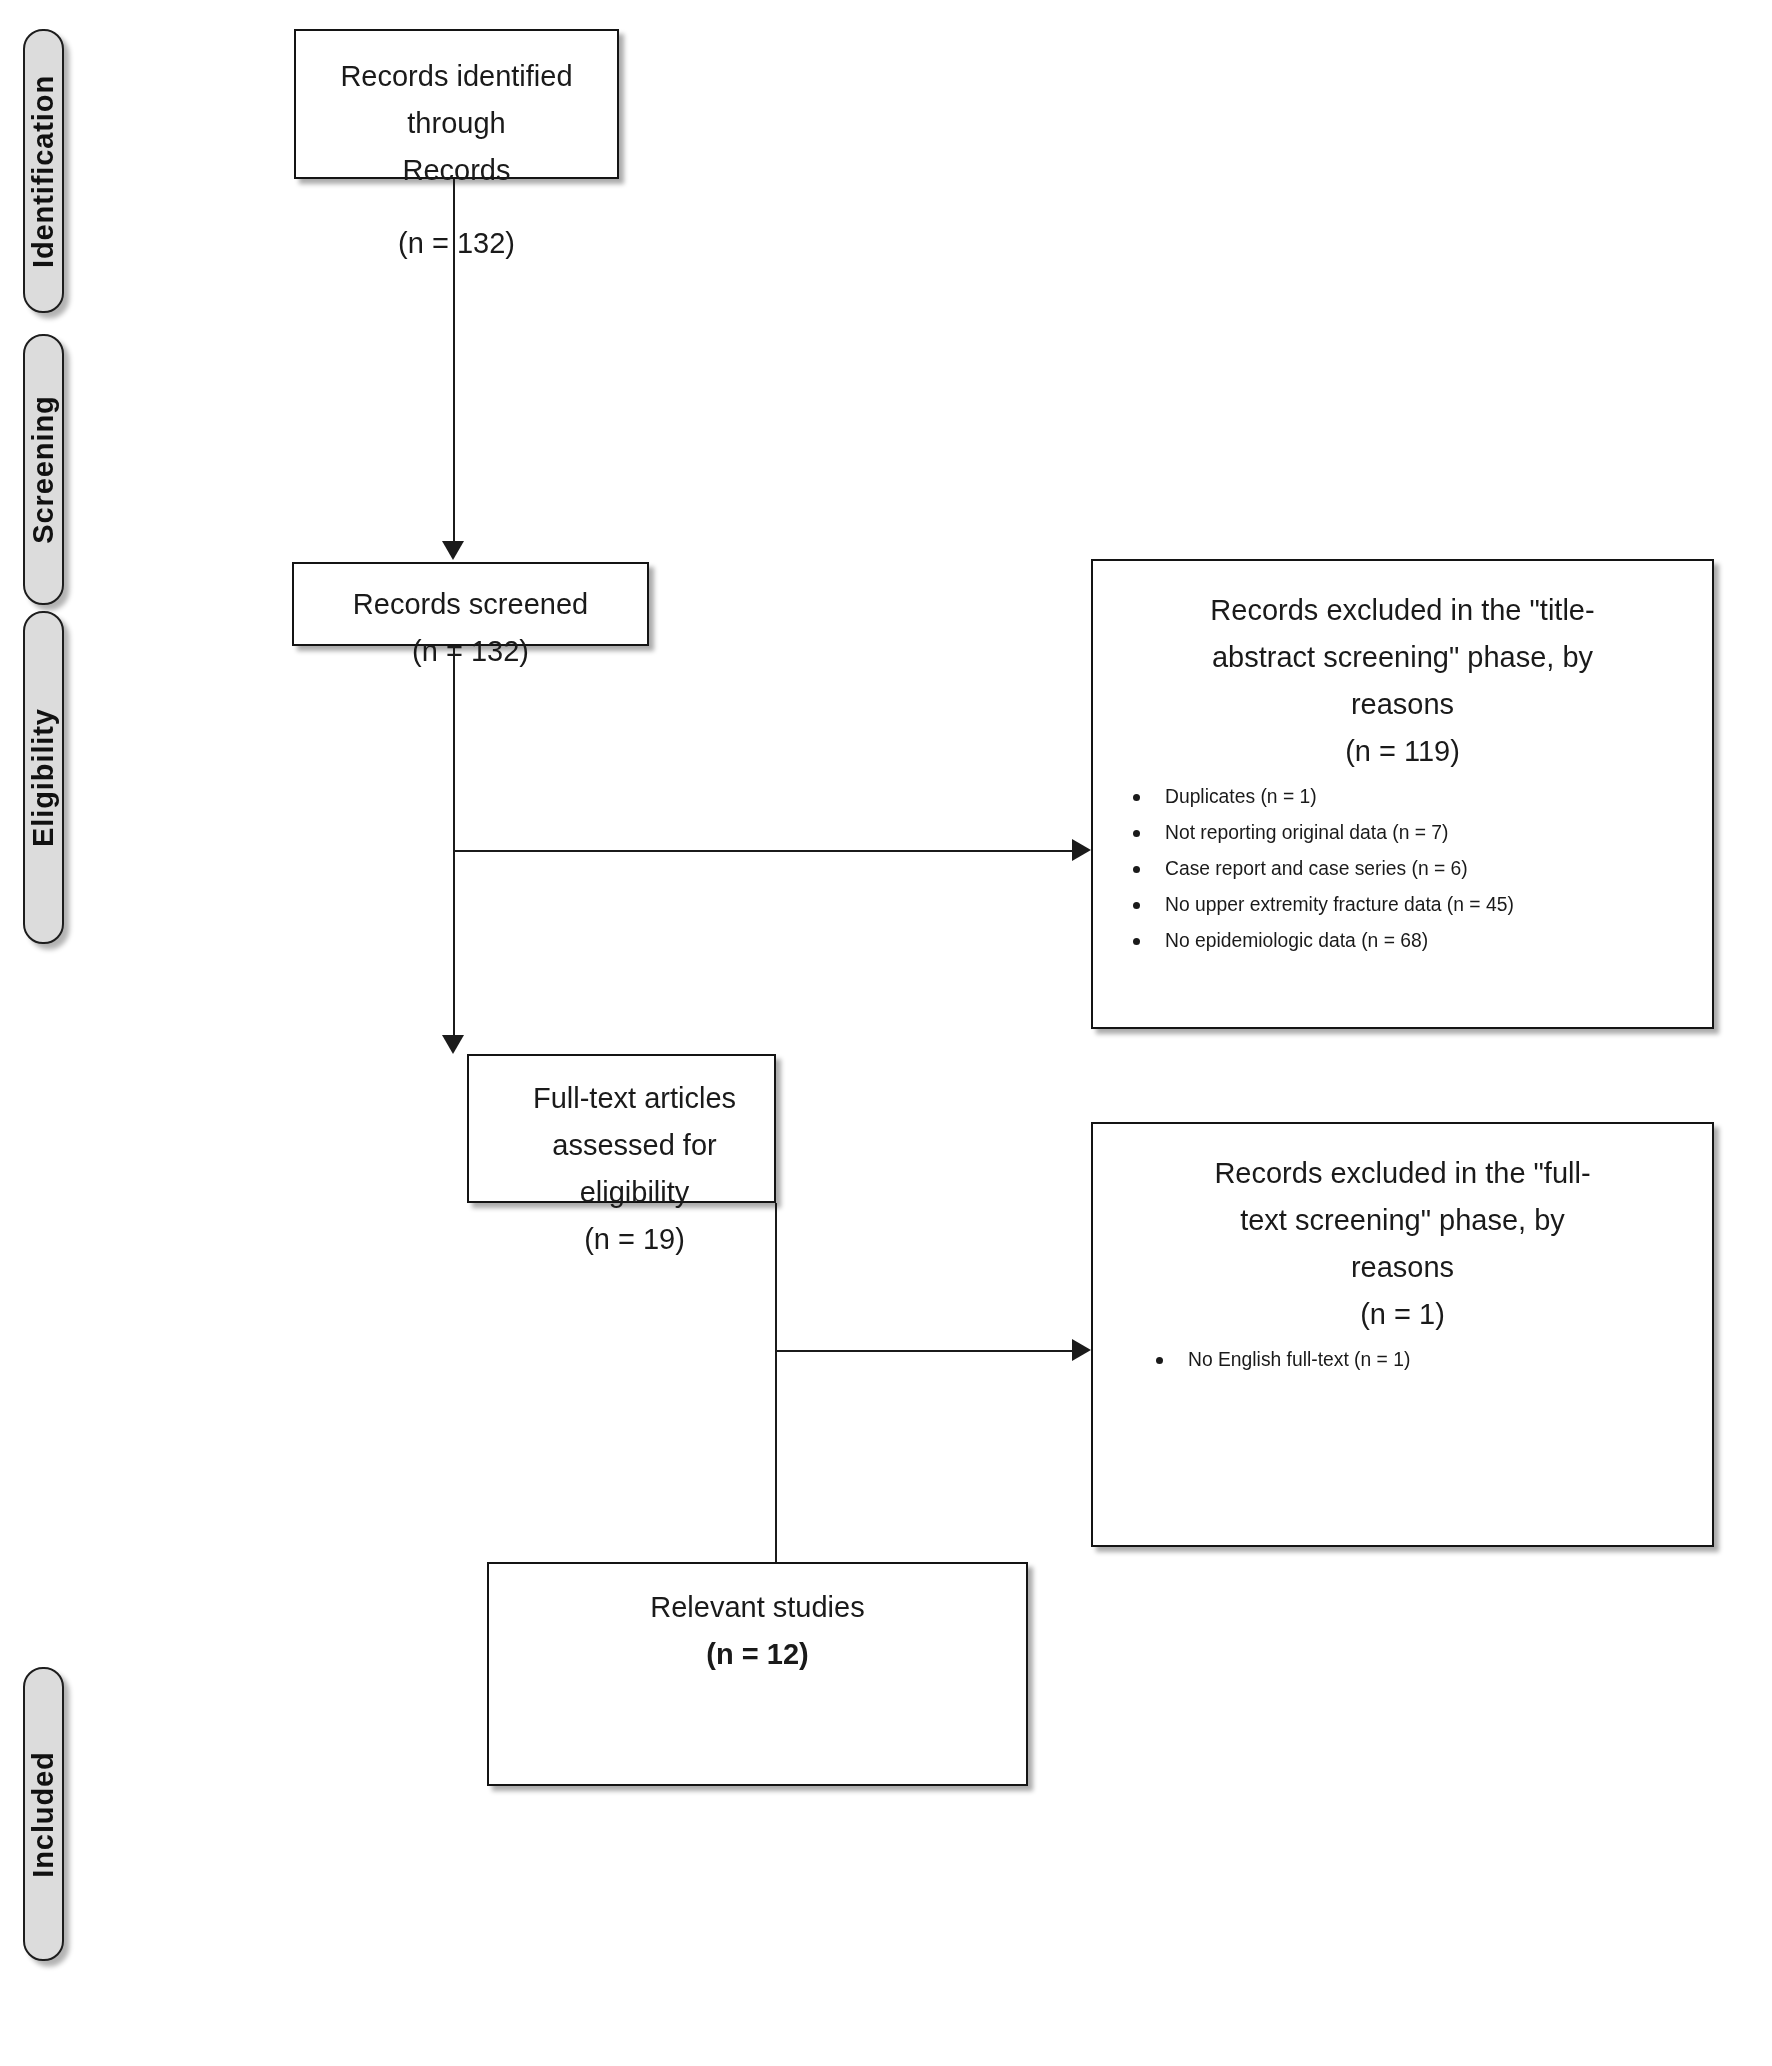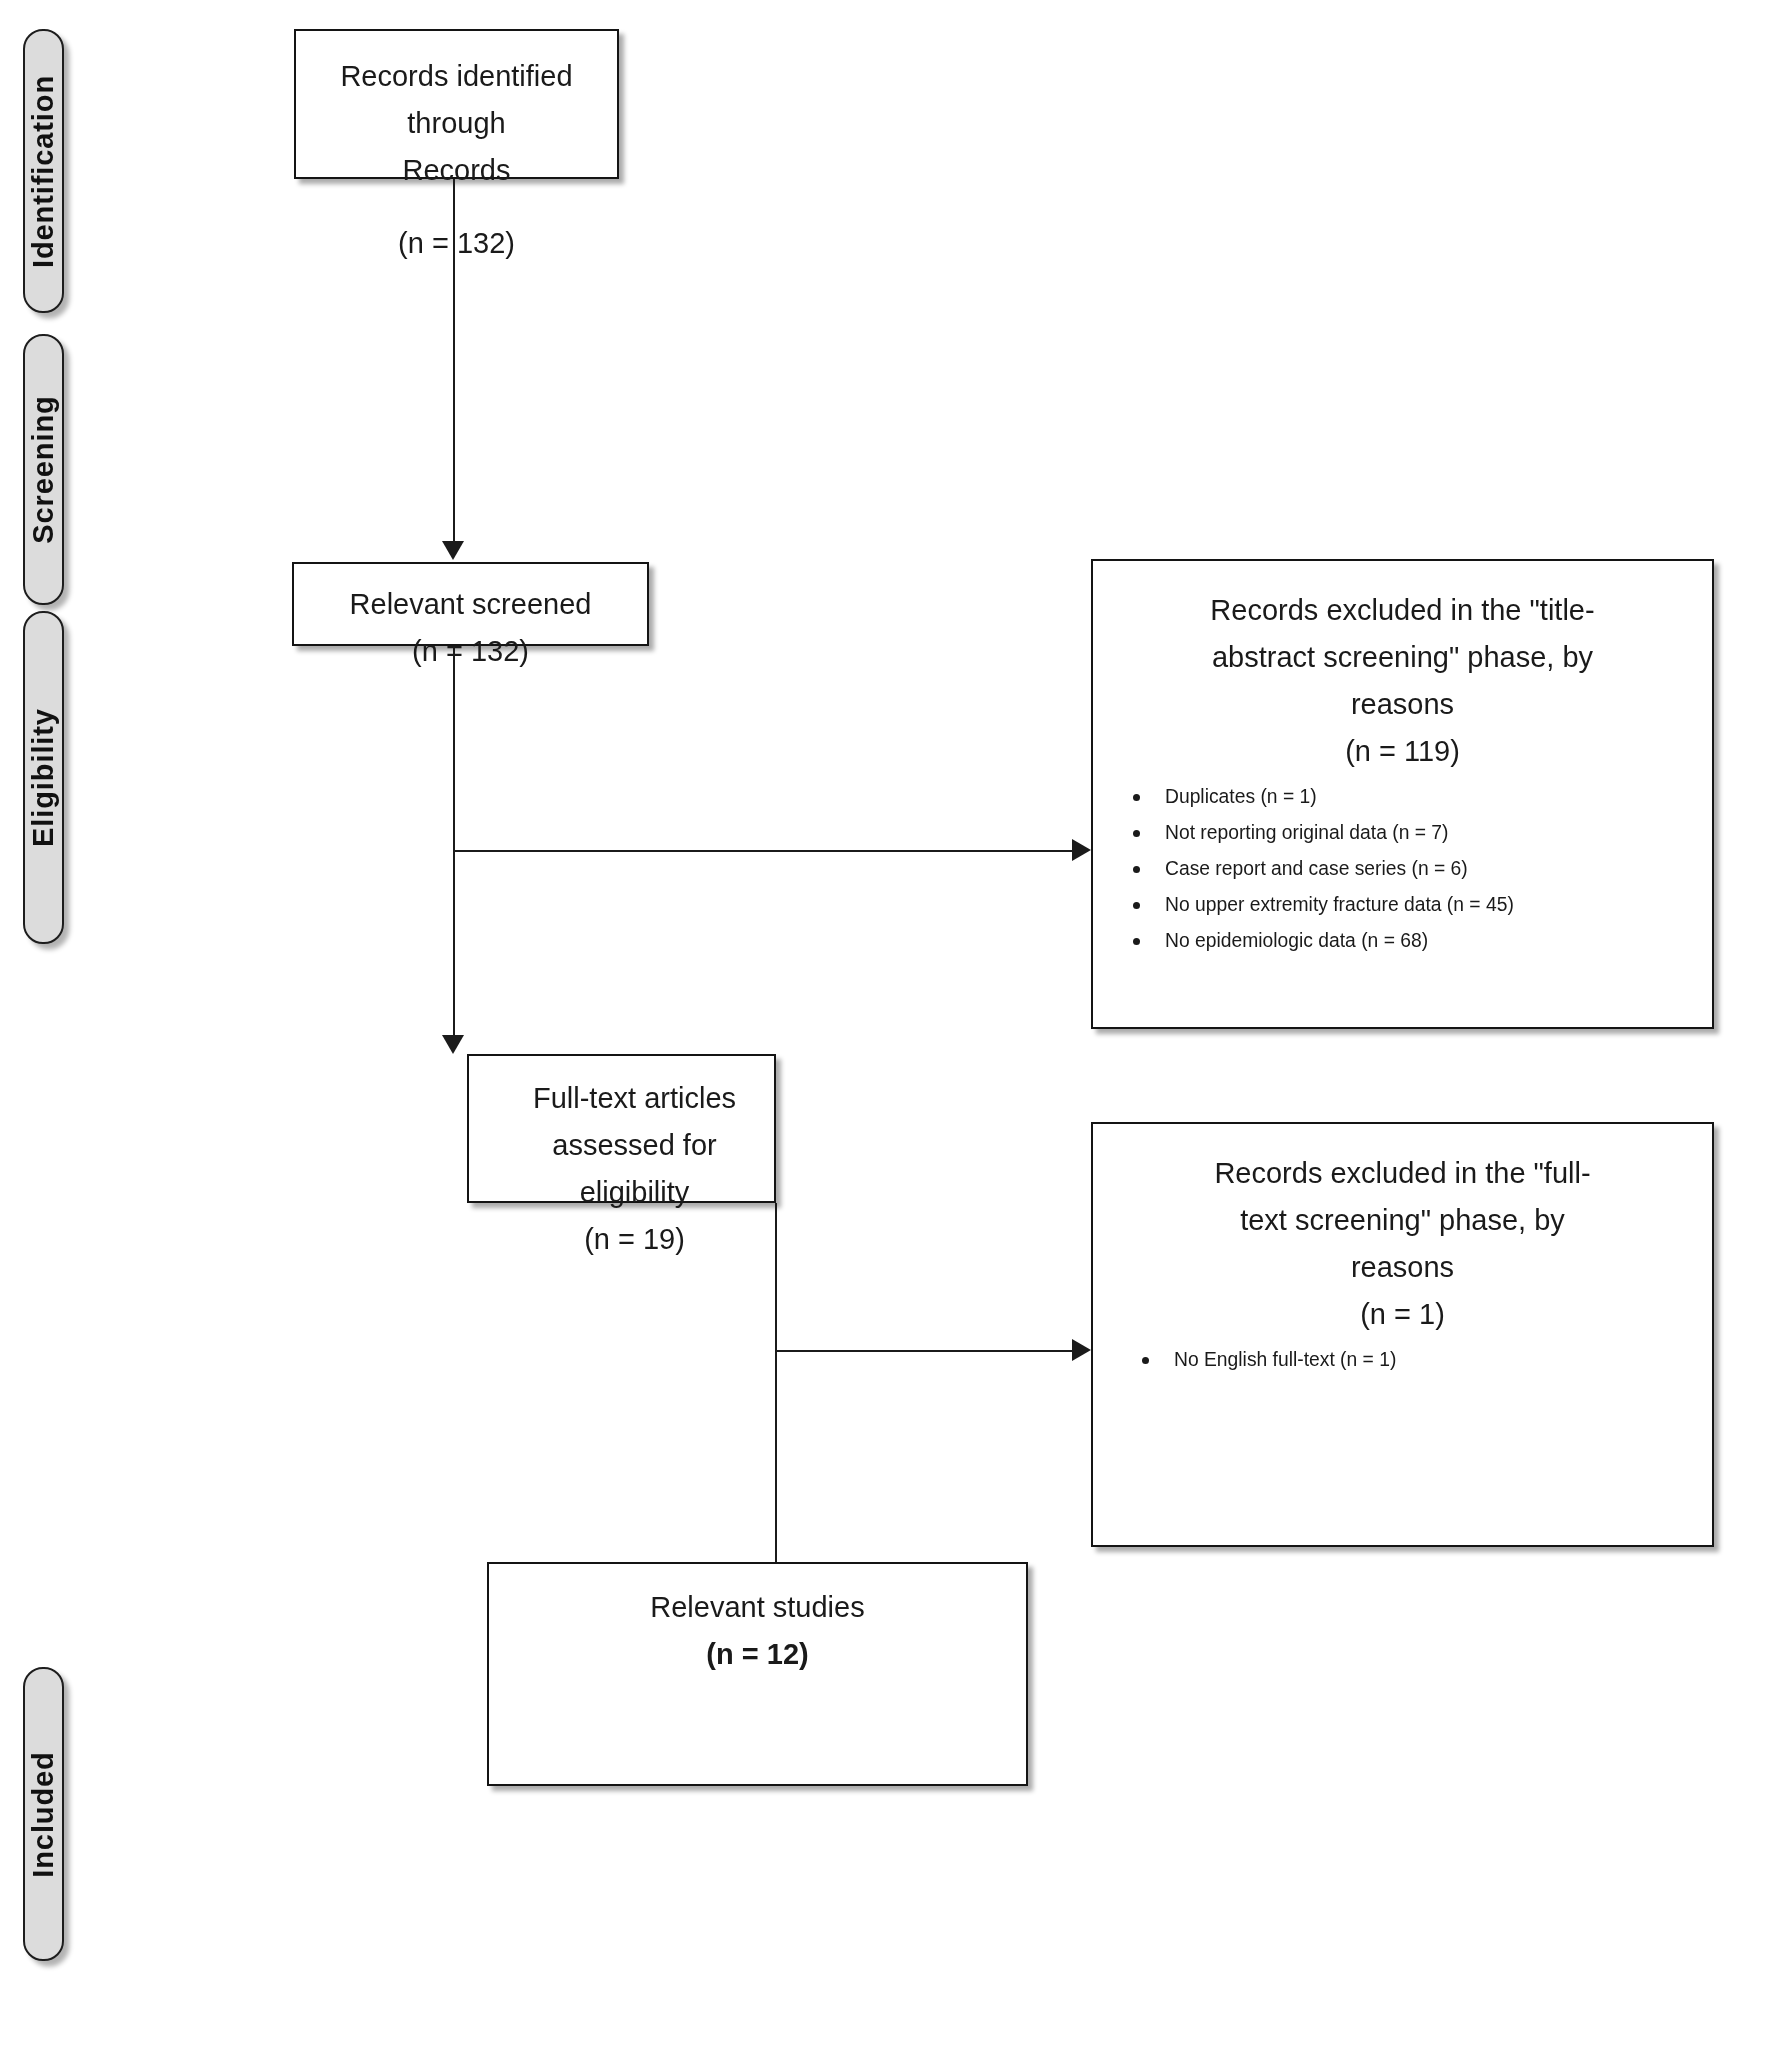--- a/index.html
+++ b/index.html
@@ -126,21 +126,21 @@
       <span class="gap"></span>
       <span class="ln">(n = 132)</span>
     </div>
   </div>
 
   <div class="vline" style="left:453px;top:179px;height:364px;"></div>
   <div class="arrow-down" style="left:442px;top:541px;"></div>
 
   <div class="box" style="left:292px;top:562px;width:357px;height:84px;">
     <div class="box-inner" style="padding-top:17px;">
-      <span class="ln">Relevant screened</span>
+      <span class="ln">Records screened</span>
       <span class="ln">(n = 132)</span>
     </div>
   </div>
 
   <div class="vline" style="left:453px;top:646px;height:391px;"></div>
   <div class="arrow-down" style="left:442px;top:1035px;"></div>
 
   <div class="hline" style="left:453px;top:850px;width:619px;"></div>
   <div class="arrow-right" style="left:1072px;top:839px;"></div>
 
@@ -181,19 +181,19 @@
     </ul>
   </div>
 
   <div class="box" style="left:1091px;top:1122px;width:623px;height:425px;">
     <div class="box-inner" style="padding-top:26px;">
       <span class="ln">Records excluded in the "full-</span>
       <span class="ln">text screening" phase, by</span>
       <span class="ln">reasons</span>
       <span class="ln">(n = 1)</span>
     </div>
-    <ul class="reasons" style="padding-left:38px;">
+    <ul class="reasons" style="padding-left:52px;">
       <li>No English full-text (n = 1)</li>
     </ul>
   </div>
 
 </div>
 
 
 </body></html>

